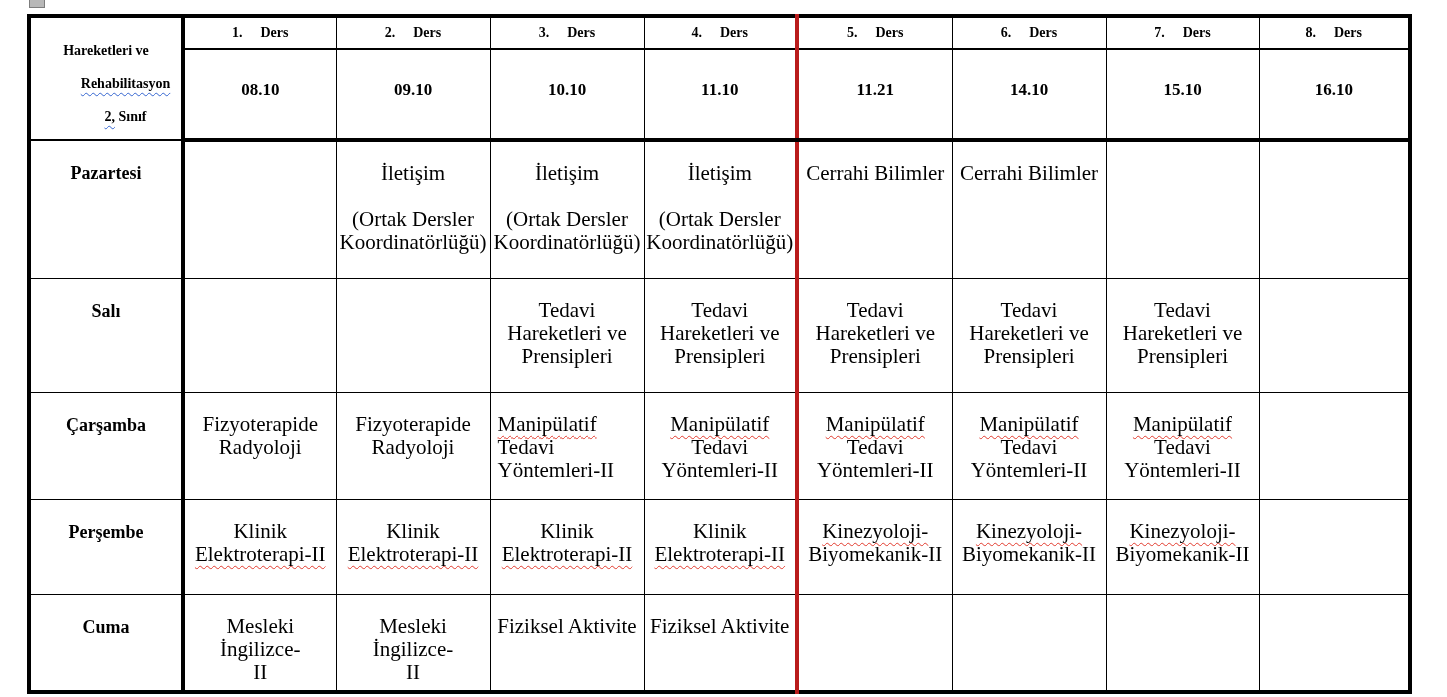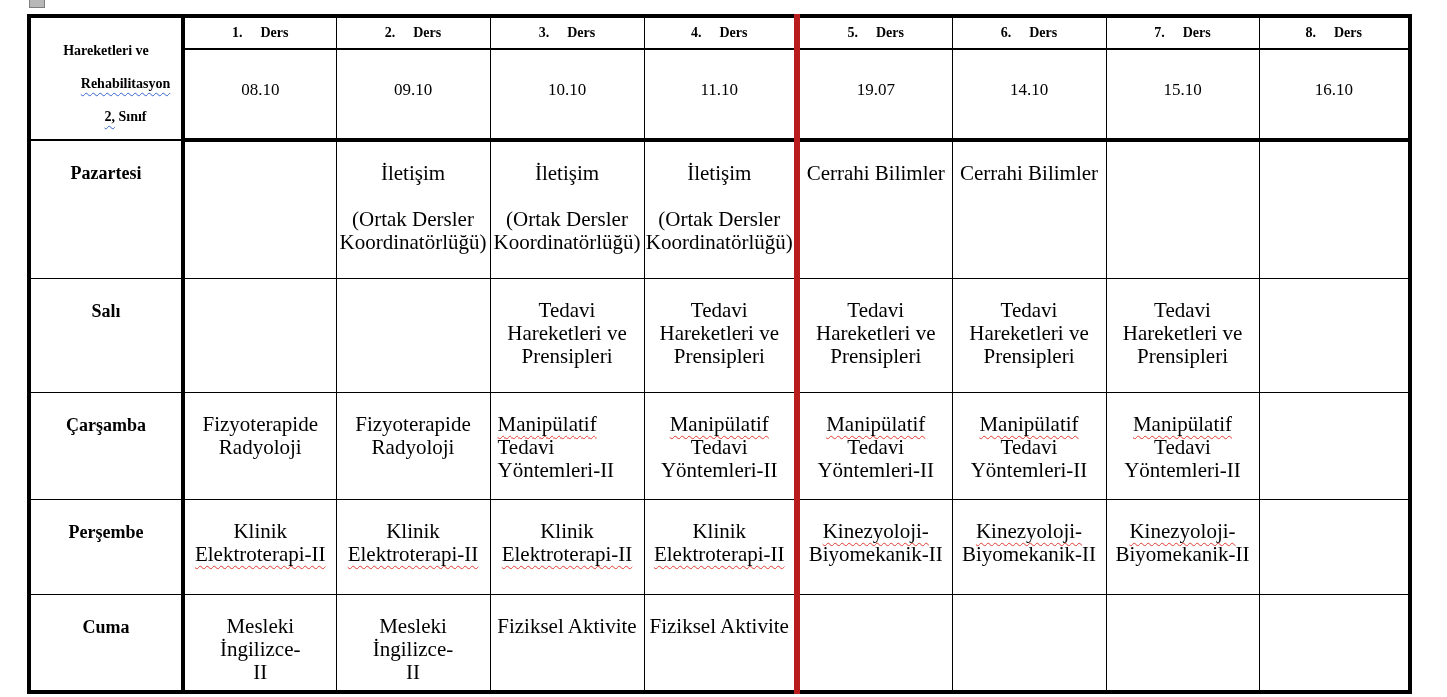--- a/index.html
+++ b/index.html
@@ -33,41 +33,41 @@
   }
   tr.r-ders{height:33px;}
   tr.r-ders td{
     vertical-align:middle;
     font-weight:bold;font-size:14px;
     border-bottom:2px solid #000;
   }
   .ders-label{margin-left:18px;}
   tr.r-times{height:91px;}
   tr.r-times td{
-    font-weight:normal;font-size:17px;
+    font-weight:bold;font-size:17px;
     padding-top:30px;
     border-bottom:4px solid #000;
   }
   .title-cell{
     font-weight:bold;font-size:17px;line-height:33px;
     padding-top:10px;
     border-right:4px solid #000;
     border-bottom:4px solid #000;
   }
   .day-cell{
     font-weight:bold;font-size:18px;
     padding-top:22px;
     border-right:4px solid #000;
   }
   .body-cell{
     font-size:21px;line-height:23px;
     padding-top:20px;
   }
   .align-left{text-align:left;padding-left:7px;}
-  .b-left-thick{border-left:6px solid #b91c1c;}
+  .b-left-thick{border-left:4px solid #b91c1c;}
   tr.r-day0{height:138px;}
   tr.r-day1{height:114px;}
   tr.r-day2{height:107px;}
   tr.r-day3{height:95px;}
   tr.r-day4{height:98px;}
   .line{min-height:23px;}
   .sq-red{
     text-decoration-line:underline;
     text-decoration-style:wavy;
     text-decoration-color:var(--sq-red,#e23b2e);
@@ -116,21 +116,21 @@
         <td class="ders-cell b-left-thick"><span class="ders-num">5.</span><span class="ders-label">Ders</span></td>
         <td class="ders-cell"><span class="ders-num">6.</span><span class="ders-label">Ders</span></td>
         <td class="ders-cell"><span class="ders-num">7.</span><span class="ders-label">Ders</span></td>
         <td class="ders-cell"><span class="ders-num">8.</span><span class="ders-label">Ders</span></td>
       </tr>
       <tr class="r-times">
         <td class="">08.10</td>
         <td class="">09.10</td>
         <td class="">10.10</td>
         <td class="">11.10</td>
-        <td class="b-left-thick">19.07</td>
+        <td class="b-left-thick">11.21</td>
         <td class="">14.10</td>
         <td class="">15.10</td>
         <td class="">16.10</td>
       </tr>
       <tr class="r-day r-day0">
         <td class="day-cell">Pazartesi</td>
         <td class="body-cell"></td>
         <td class="body-cell">
           <div class="line"><span>İletişim</span></div>
           <div class="line">&nbsp;</div>

